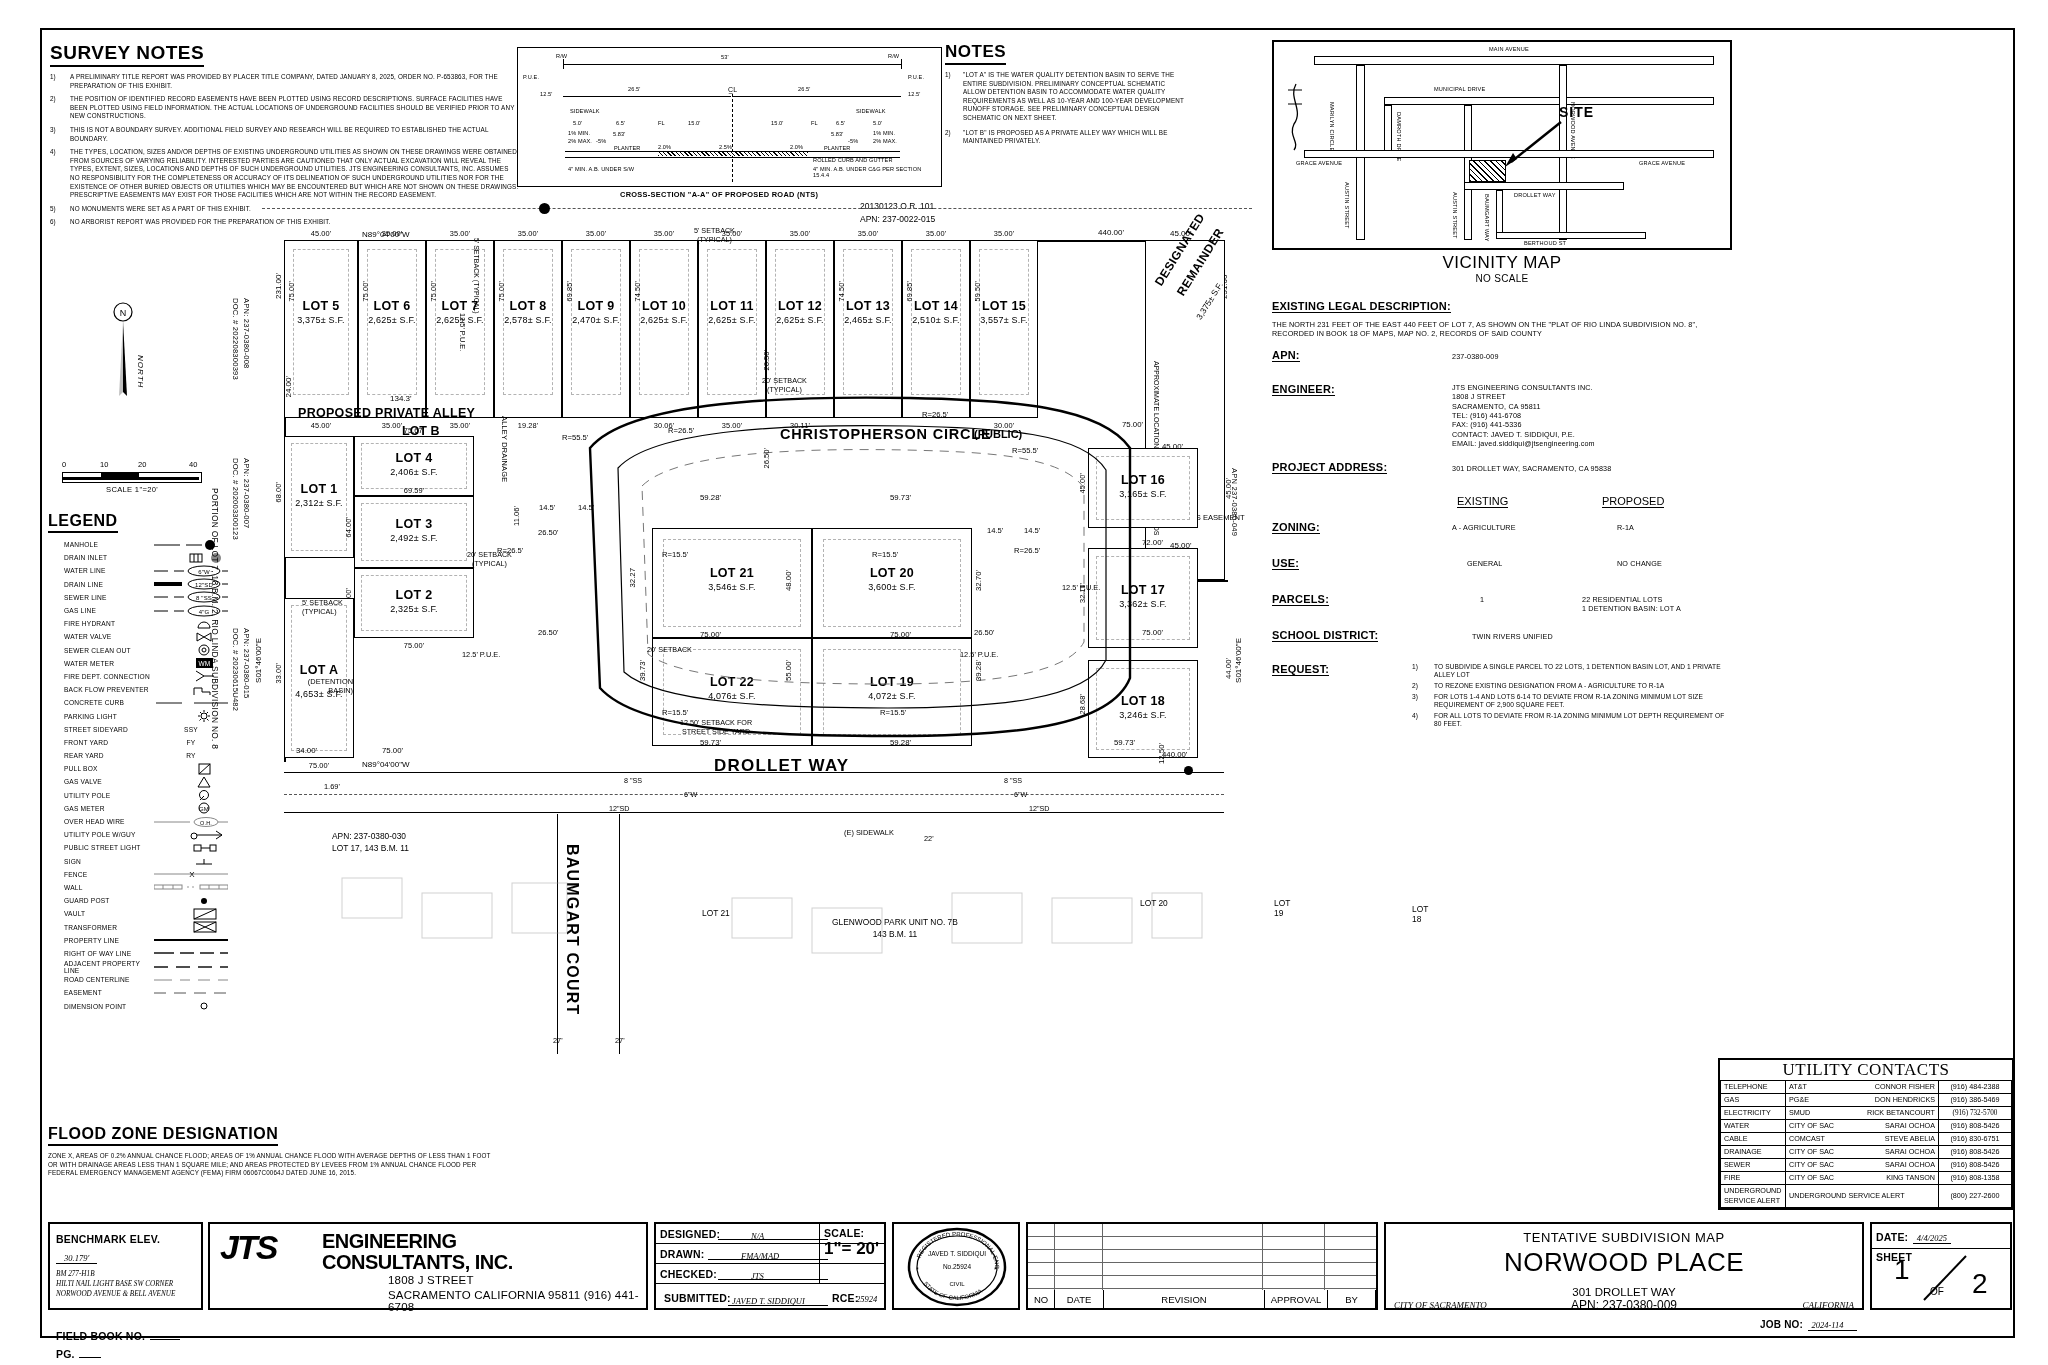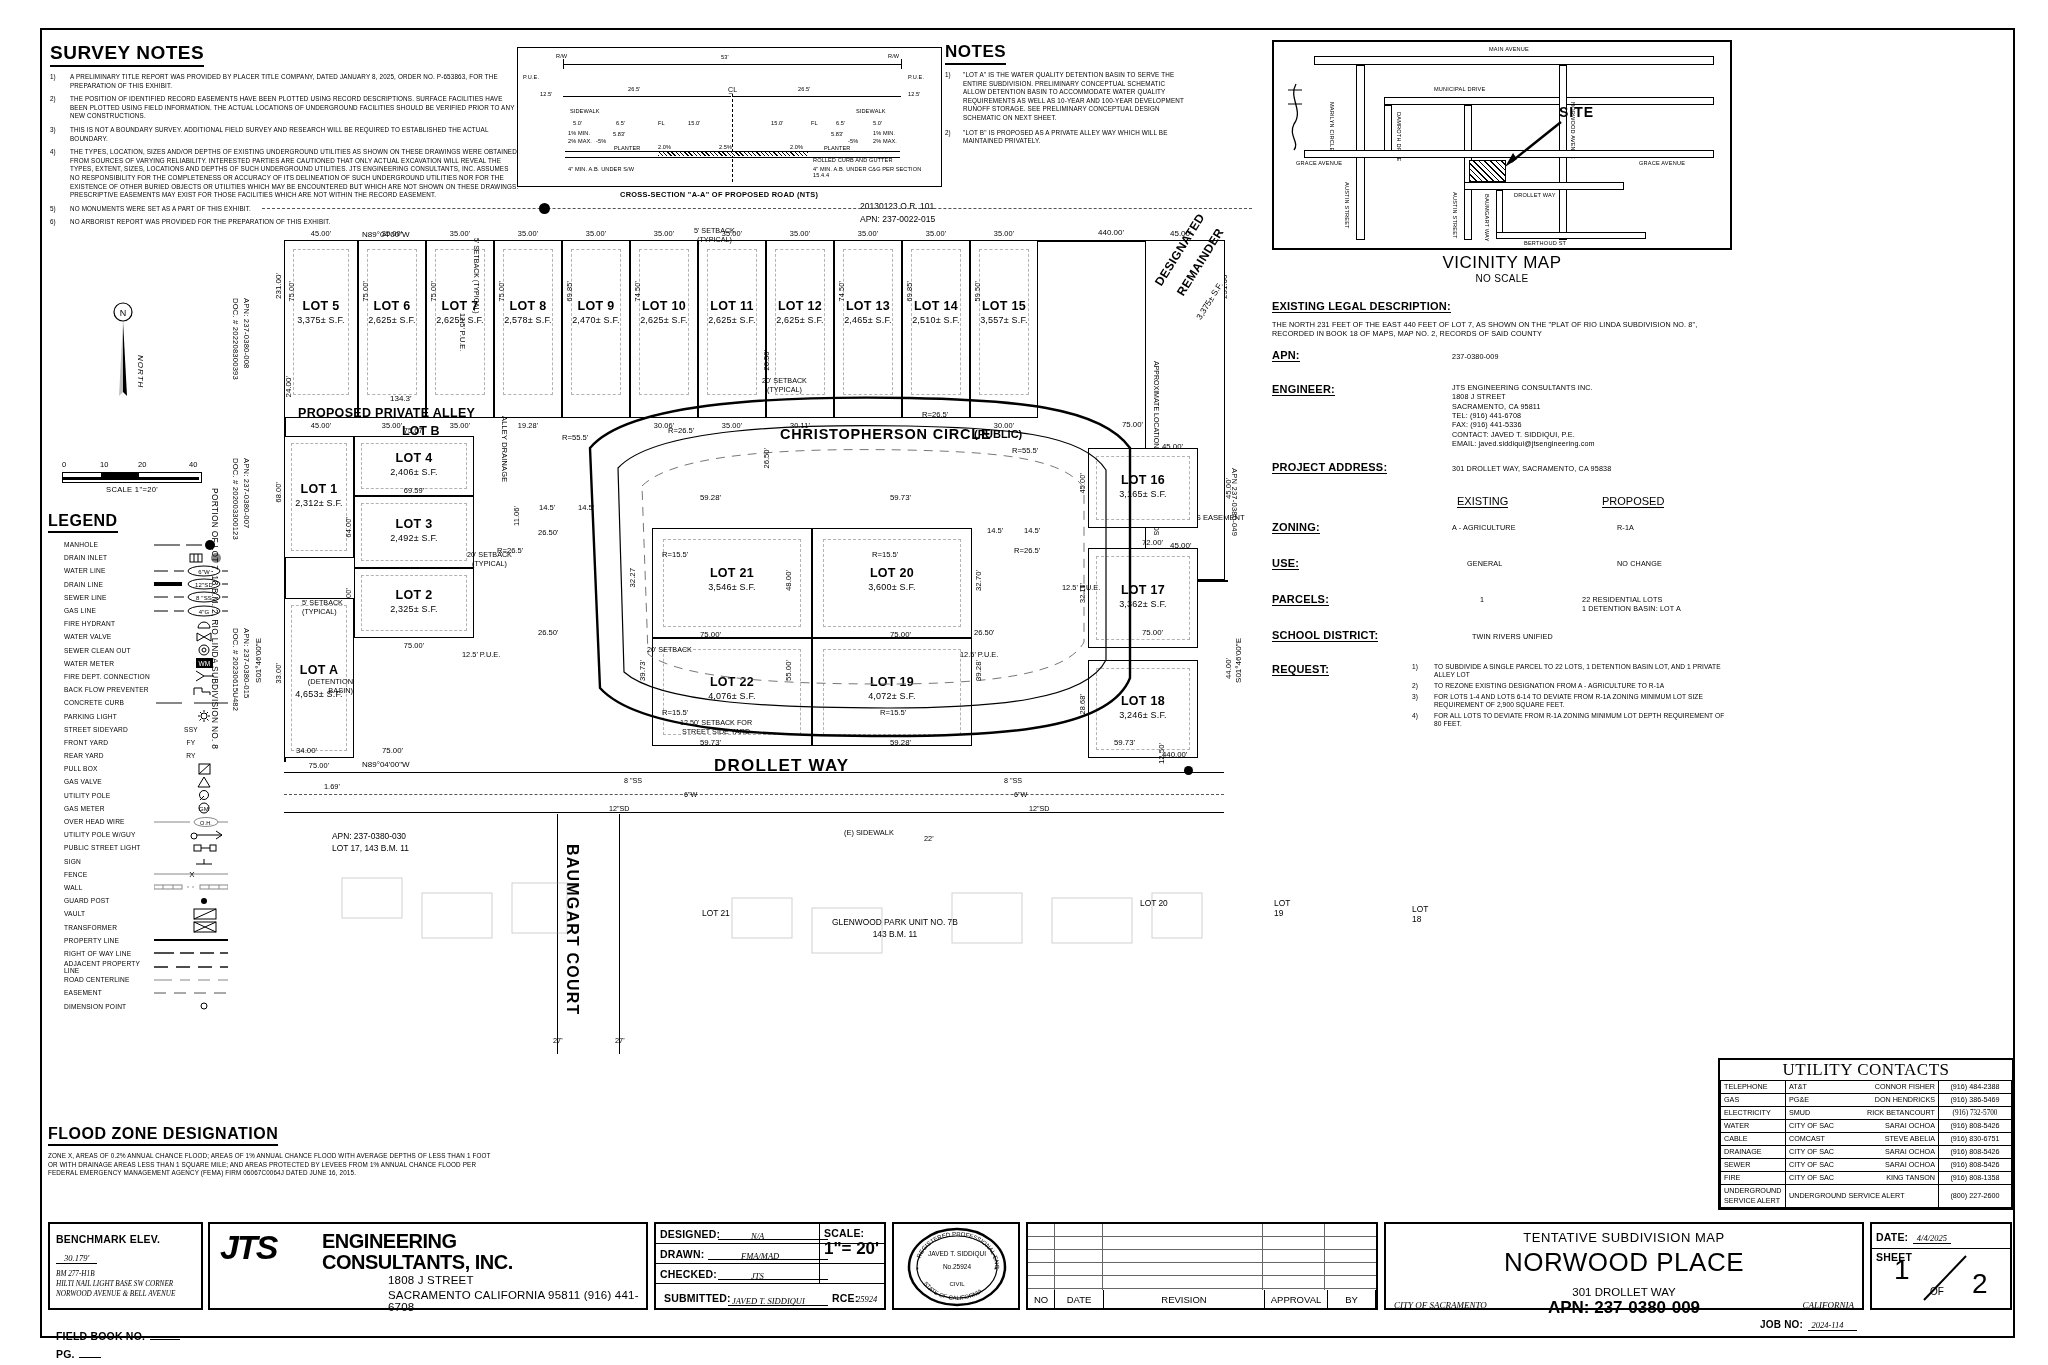--- a/index.html
+++ b/index.html
@@ -1133,21 +1133,21 @@
         <div class="abs" style="left: 234px; top: 0px; height: 66px; border-left: 1px solid rgb(102, 102, 102);"></div>
         <div class="abs" style="left: 296px; top: 0px; height: 66px; border-left: 1px solid rgb(102, 102, 102);"></div>
       </div>
   </div>
 
   <div class="tb" style="left:1384px;top:1222px;width:480px;height:88px;">
     <div style="position:relative;height:100%;text-align:center;">
       <div style="font-size:13px;letter-spacing:.5px;margin-top:6px;">TENTATIVE SUBDIVISION MAP</div>
       <div style="font-size:26px;letter-spacing:.5px;margin-top:2px;">NORWOOD PLACE</div>
       <div style="font-size:11.5px;margin-top:8px;">301 DROLLET WAY</div>
-      <div style="font-size:17px;font-weight:bold;">APN: 237-0380-009</div>
+      <div style="font-size:12px;font-weight:normal;">APN: 237-0380-009</div>
       <div class="hand abs" style="left:8px;bottom:4px;font-size:9px;">CITY OF SACRAMENTO</div>
       <div class="hand abs" style="right:8px;bottom:4px;font-size:9px;">CALIFORNIA</div>
     </div>
   </div>
 
   <div class="tb" style="left:1870px;top:1222px;width:142px;height:88px;">
     <div style="position:relative;height:100%;">
       <div style="border-bottom:1.4px solid #000;padding:3px 4px;">
         <span class="field-lbl">DATE:</span>
         <span class="hand" style="border-bottom:1px solid #000;padding:0 4px;">4/4/2025</span>

